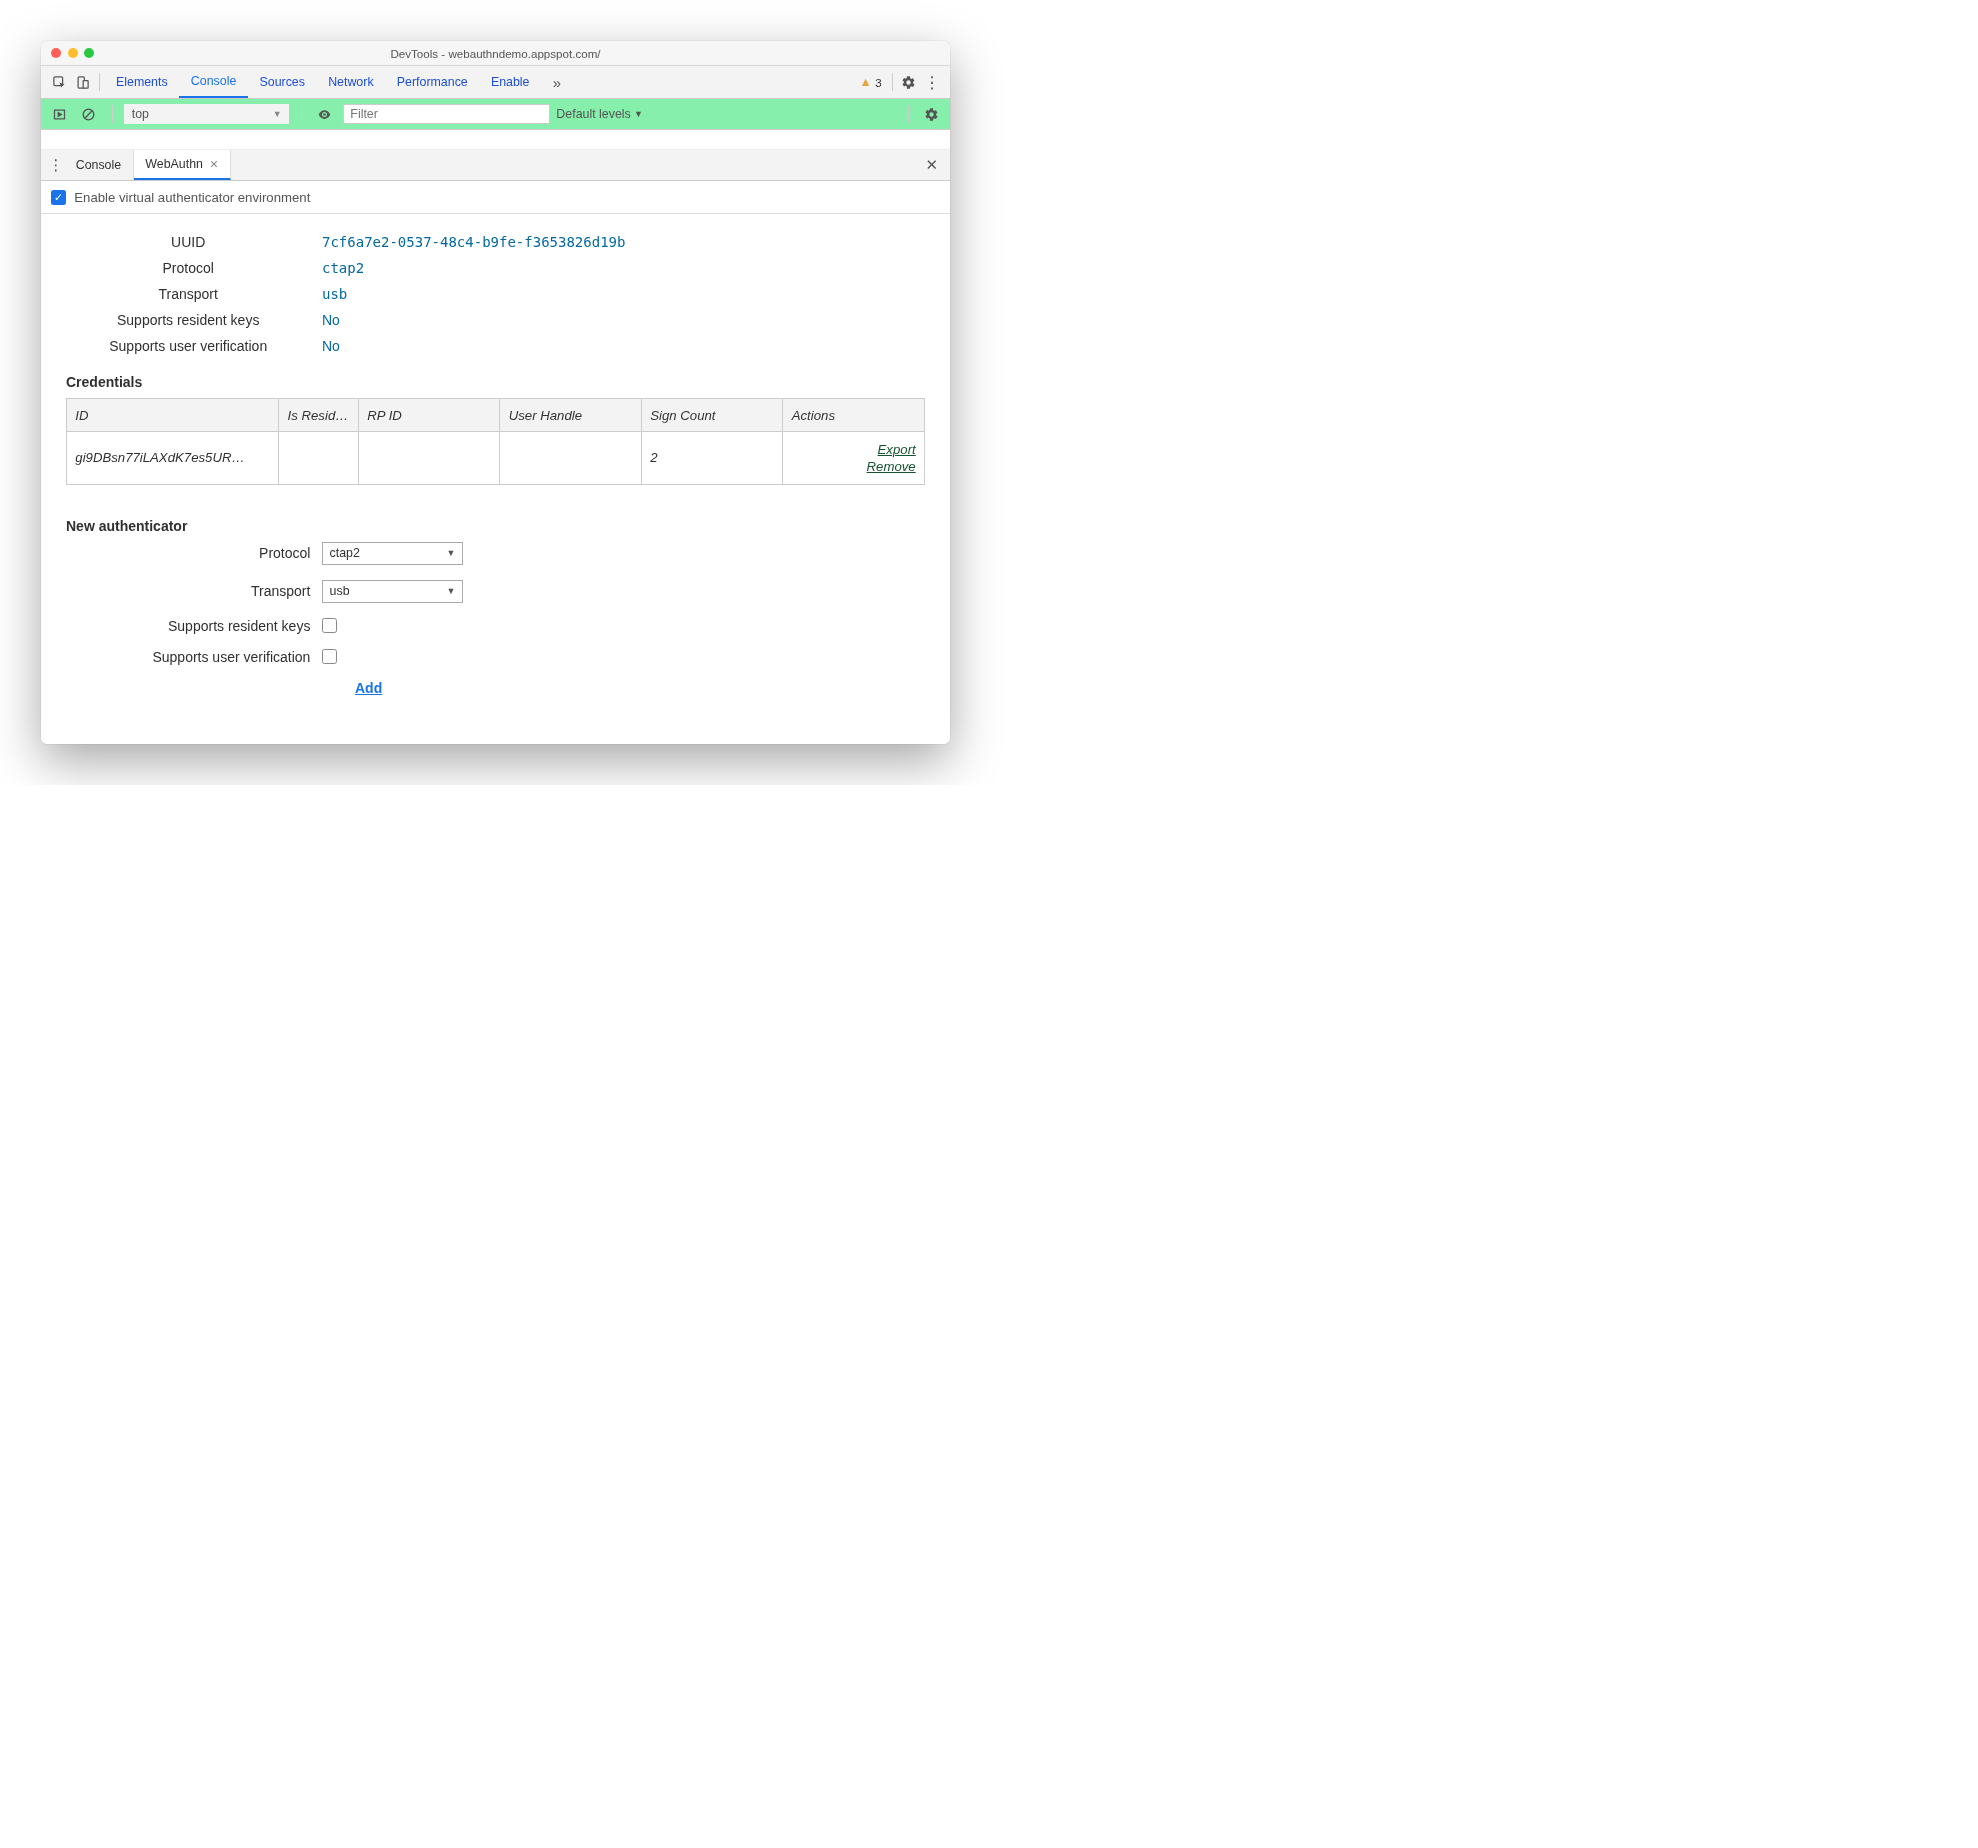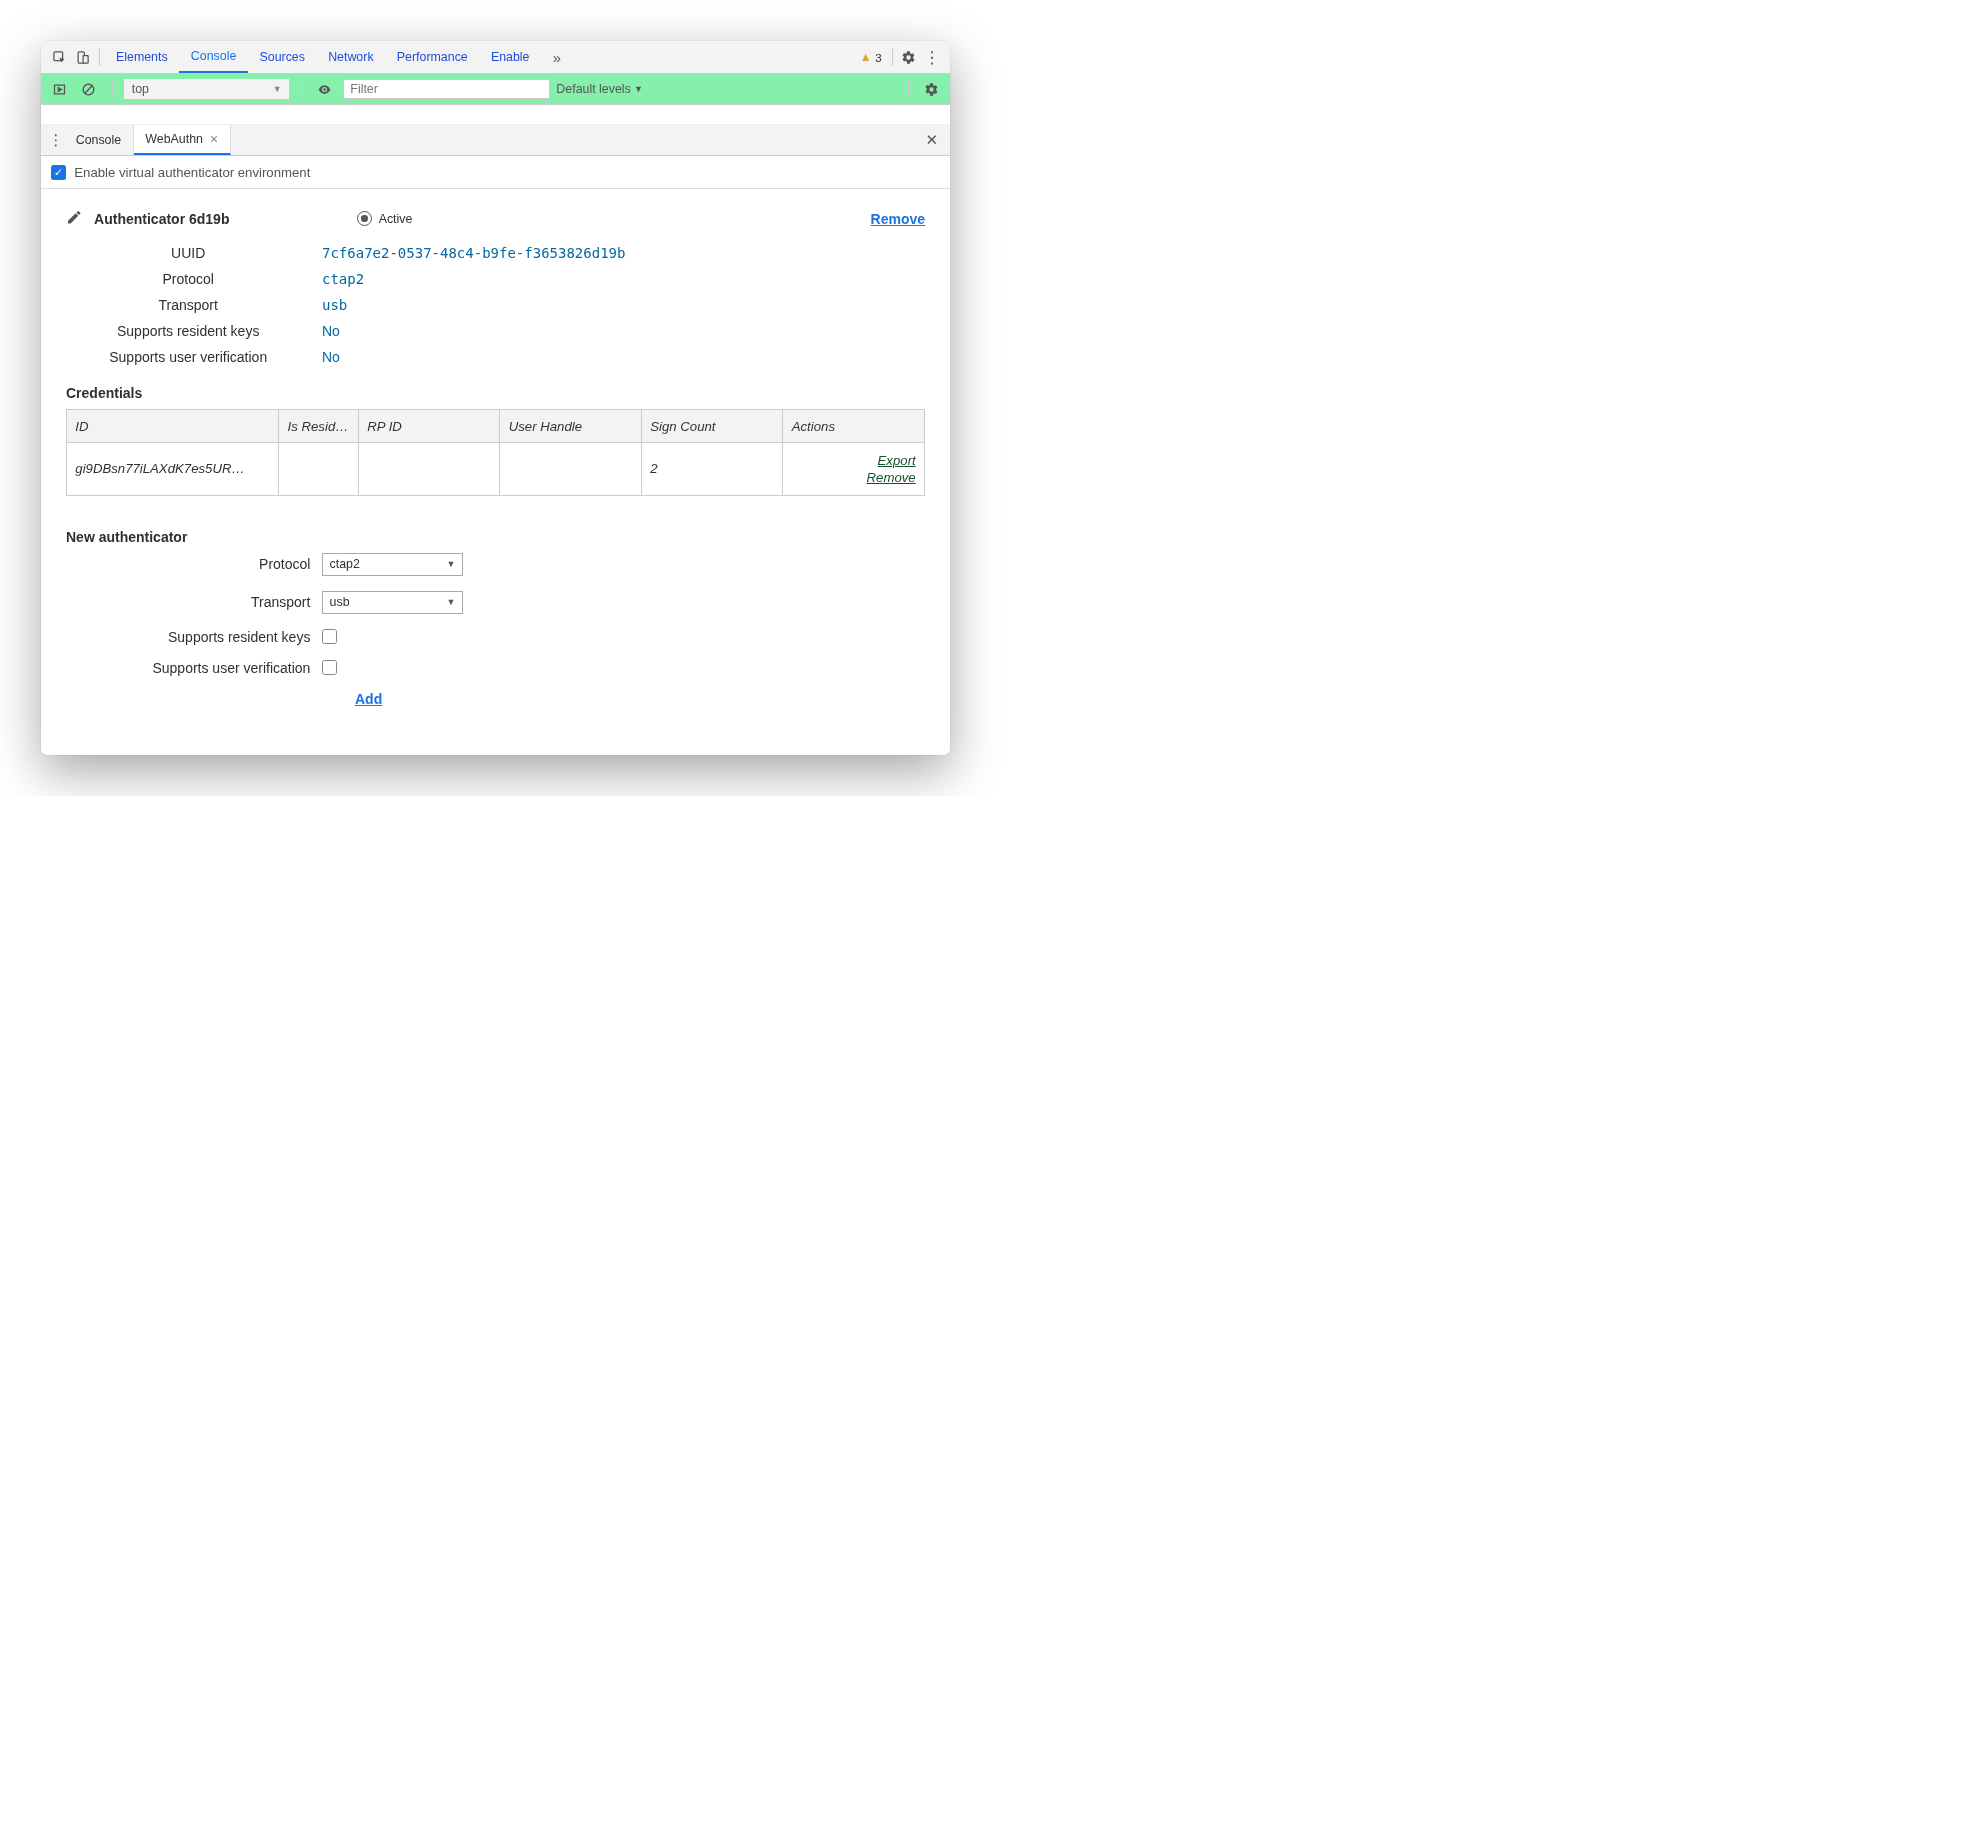--- a/index.html
+++ b/index.html
@@ -213,20 +213,28 @@
   color: #1a73e8; text-decoration: underline; font-weight: 700;
   font-size: 14px; margin-left: 33px;
 }
 .svgicon { width: 15px; height: 15px; }
 </style>
 </head>
 <body>
 
 <div class="window">
 
+  <div class="titlebar">
+    <div class="traffic-lights">
+      <div class="traffic-light tl-red"></div>
+      <div class="traffic-light tl-yellow"></div>
+      <div class="traffic-light tl-green"></div>
+    </div>
+    <div class="title-text">DevTools - webauthndemo.appspot.com/</div>
+  </div>
 
   <div class="main-toolbar">
     <div class="tb-iconbtn">
       <svg class="svgicon" viewBox="0 0 24 24" fill="none" stroke="currentColor" stroke-width="2">
           <rect x="3" y="3" width="14" height="14" rx="2"></rect>
           <path d="M12 12 l8 3 -3 2 -2 3 z" fill="currentColor" stroke="none"></path>
         </svg>
     </div>
     <div class="tb-iconbtn">
       <svg class="svgicon" viewBox="0 0 24 24" fill="none" stroke="currentColor" stroke-width="2">
@@ -312,35 +320,20 @@
     <div class="tb-iconbtn" style="font-size:15px;color:#555;">✕</div>
   </div>
 
   <div class="enable-row">
     <div class="chk checked">✓</div>
     <span>Enable virtual authenticator environment</span>
   </div>
 
   <div class="panel-body">
 
-    <div class="auth-header">
-      <span class="pencil-icon">
-        <svg width="16.5" height="16.5" viewBox="0 0 24 24" fill="currentColor">
-            <path d="M3 17.25V21h3.75L17.81 9.94l-3.75-3.75L3 17.25zM20.71 7.04a1 1 0 0 0 0-1.41l-2.34-2.34a1 1 0 0 0-1.41 0l-1.83 1.83 3.75 3.75 1.83-1.83z"></path>
-          </svg>
-      </span>
-      <span class="auth-title">Authenticator 6d19b</span>
-      <div class="radio-wrap">
-        <span class="radio-dot">
-            <span class="radio-dot-inner"></span>
-          </span>
-        <span>Active</span>
-      </div>
-      <a class="remove-link" href="#">Remove</a>
-    </div>
 
     <div class="kv-grid">
       <div class="kv-label">UUID</div>
       <div class="kv-value">7cf6a7e2-0537-48c4-b9fe-f3653826d19b</div>
       <div class="kv-label">Protocol</div>
       <div class="kv-value">ctap2</div>
       <div class="kv-label">Transport</div>
       <div class="kv-value">usb</div>
       <div class="kv-label">Supports resident keys</div>
       <div class="kv-value plain">No</div>

